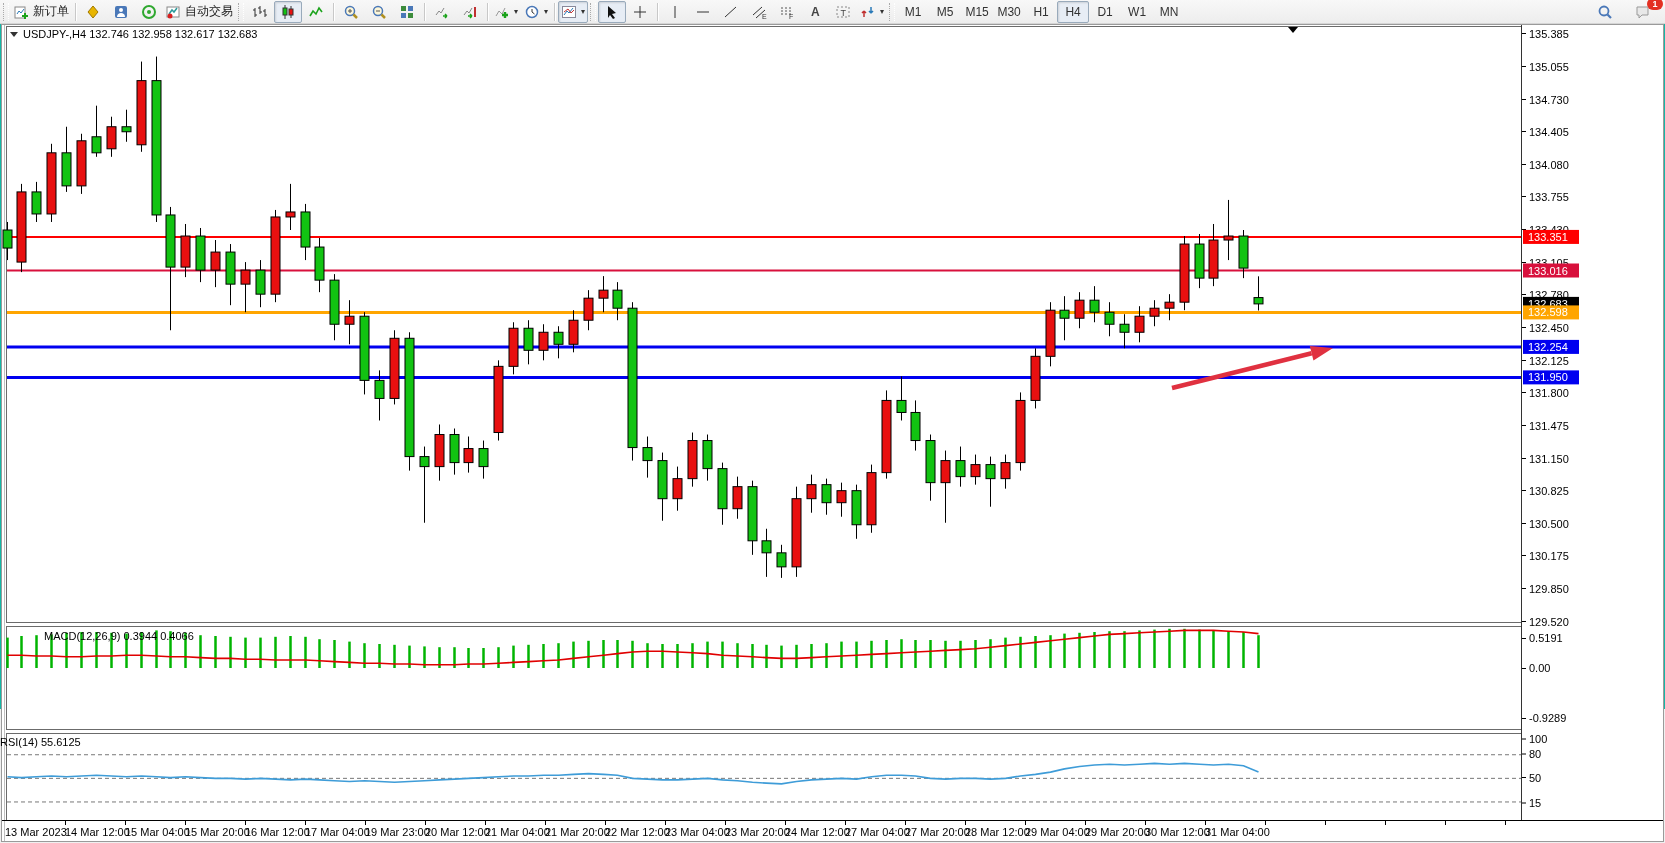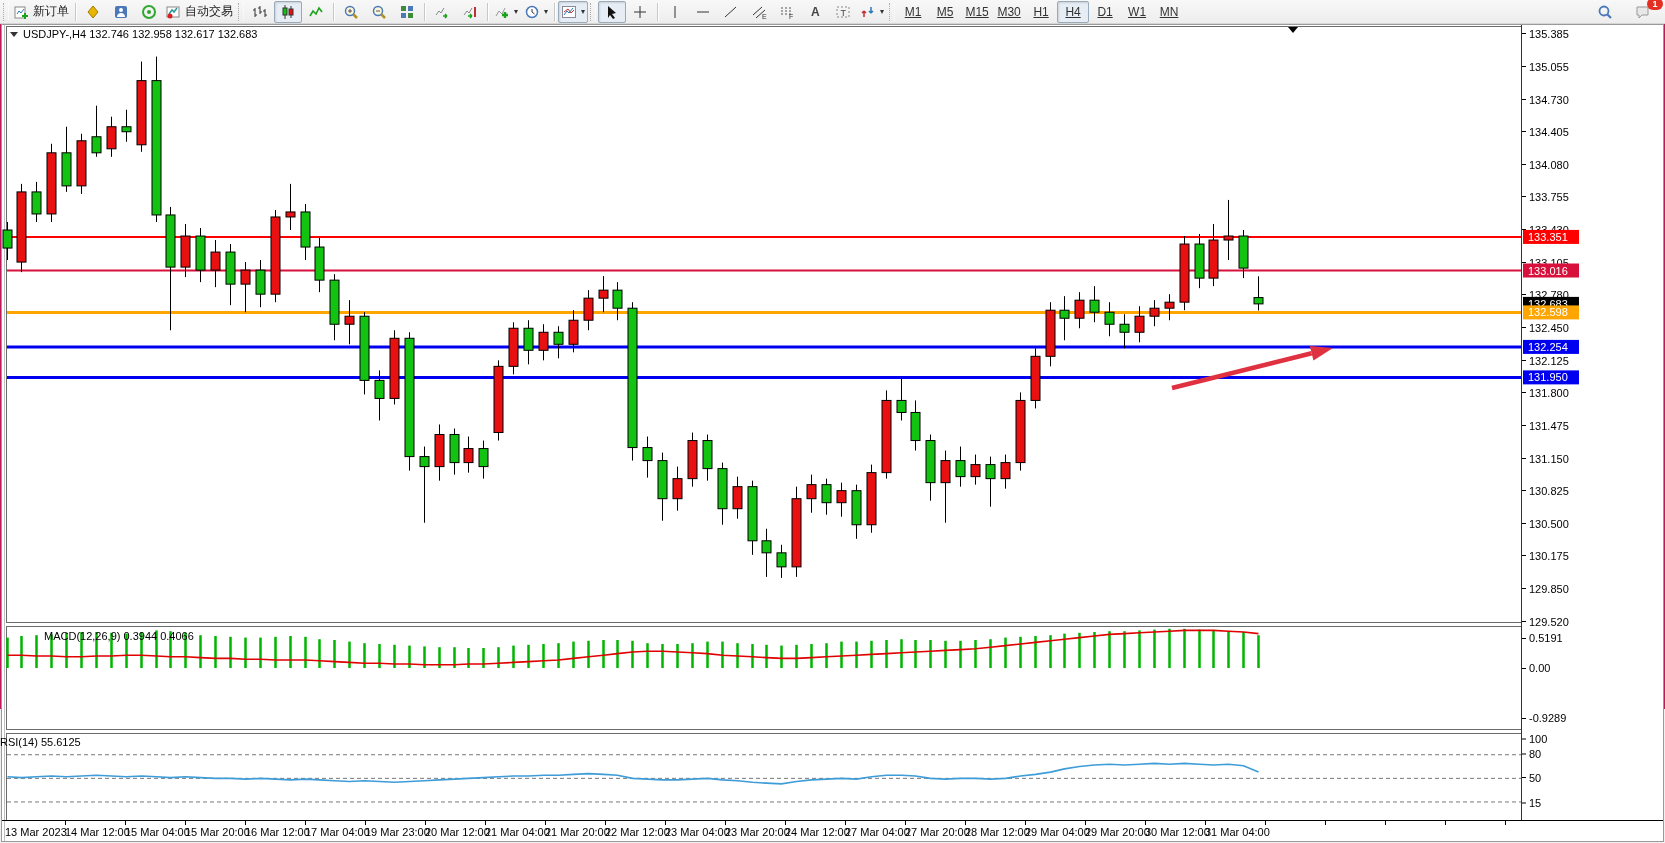--- a/index.html
+++ b/index.html
@@ -8,27 +8,27 @@
   
   #toolbar{position:absolute;left:0;top:0;width:1665px;height:24px;background:linear-gradient(#f8f8f8,#ededed);
     border-bottom:1px solid #d5d5d5;display:flex;align-items:center;padding-left:1px;box-sizing:border-box;}
   .grip{width:4px;height:18px;margin:0 2px;border-left:1px dotted #aaa;border-right:1px dotted #fff;}
   .sep{width:1px;height:18px;background:#c8c8c8;margin:0 3px;box-shadow:1px 0 0 #fff;}
   .tbtn{height:20px;min-width:22px;padding:0 2px;display:inline-flex;align-items:center;justify-content:center;
     border:1px solid transparent;border-radius:2px;font-size:12px;color:#222;cursor:default;gap:3px;}
   .tbtn.active{border:1px solid #9ab;background:#e7edf5;box-shadow:inset 1px 1px 2px rgba(0,0,0,.12);}
   .tbtn .lbl{font-size:12px;white-space:nowrap;}
   .tbtn .caret{font-size:8px;color:#333;margin-left:1px;}
-  .tf{font-size:11px;color:#333;min-width:26px;text-decoration:underline;}
+  .tf{font-size:11px;color:#333;min-width:26px;}
   #tb-right{margin-left:auto;display:flex;align-items:center;margin-right:8px;gap:10px;}
   #chat-wrap{position:relative;}
   #chat-badge{position:absolute;top:-4px;right:-7px;background:#e33022;color:#fff;font-size:9px;line-height:12px;
     min-width:12px;height:12px;border-radius:7px;text-align:center;padding:0 2px;font-weight:bold;}
   
-  #chartwin{position:absolute;left:0;top:24px;width:1665px;height:685px;background:#be185d;}
+  #chartwin{position:absolute;left:0;top:24px;width:1665px;height:685px;background:#14b8a6;}
   .ovl{position:absolute;font-size:11px;color:#000;white-space:nowrap;z-index:5;}
   #symtitle{left:10px;top:4px;display:flex;align-items:center;gap:5px;}
   .tri{width:0;height:0;border-left:4px solid transparent;border-right:4px solid transparent;border-top:5px solid #333;display:inline-block;}
   #macdlabel{left:10px;top:606px;padding-left:34px;}
   #rsilabel{left:0;top:712px;}
   #pricemarker{position:absolute;left:1288px;top:3px;width:0;height:0;z-index:5;
     border-left:5px solid transparent;border-right:5px solid transparent;border-top:6px solid #000;}
   svg text{font-family:"Liberation Sans",sans-serif;}
 </style>
 </head>

